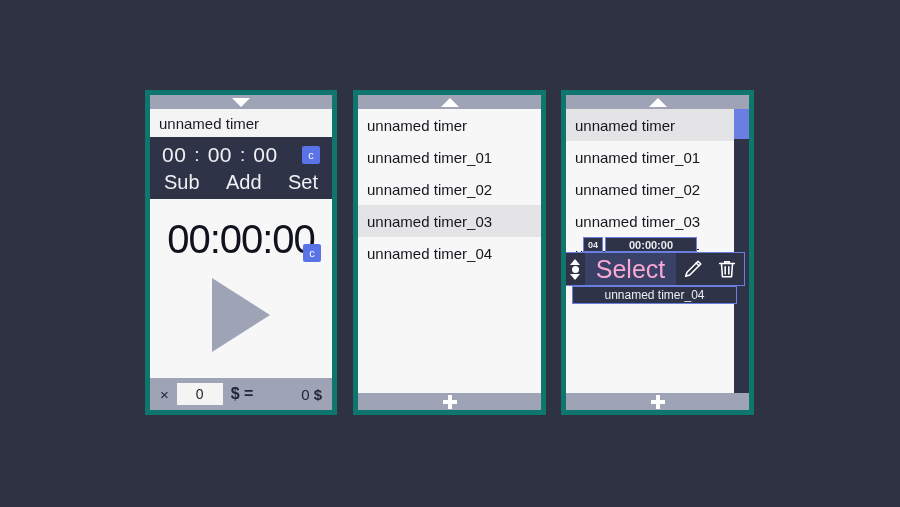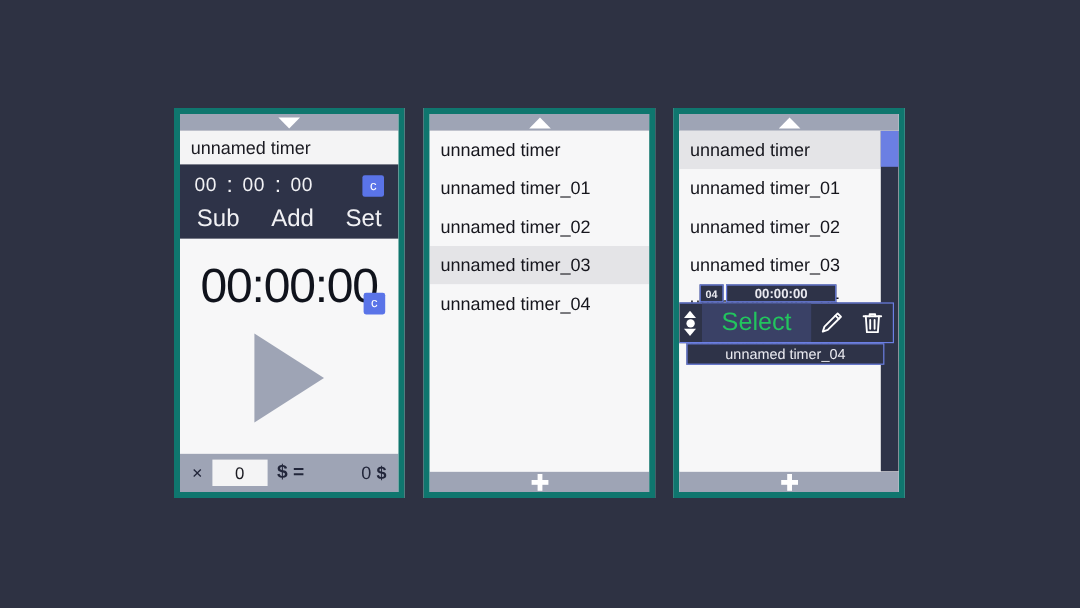--- a/index.html
+++ b/index.html
@@ -85,21 +85,21 @@
     padding: 4px 0 5px 0;
   }
   .digits-row {
     display: flex;
     align-items: center;
     padding: 0 12px;
     height: 28px;
   }
   .digit {
     color: #f1f1f4;
-    font-size: 16px;
+    font-size: 21px;
     letter-spacing: 0.5px;
   }
   .colon {
     color: #f1f1f4;
     font-size: 19px;
     padding: 0 8px;
   }
   .badge-c {
     width: 18px; height: 18px;
     background: #5a74e8;
@@ -280,22 +280,22 @@
   }
   .sp-down {
     width: 0; height: 0;
     border-left: 5px solid transparent;
     border-right: 5px solid transparent;
     border-top: 6px solid #ffffff;
   }
   .ov-select {
     flex: 1 1 auto;
     background: #3a4166;
-    color: #22c55e;
-    font-size: 21px;
+    color: #f9a8d4;
+    font-size: 25px;
     height: 100%;
     display: flex;
     align-items: center;
     justify-content: center;
     cursor: pointer;
   }
   .ov-icon {
     width: 34px;
     height: 100%;
     display: flex;

